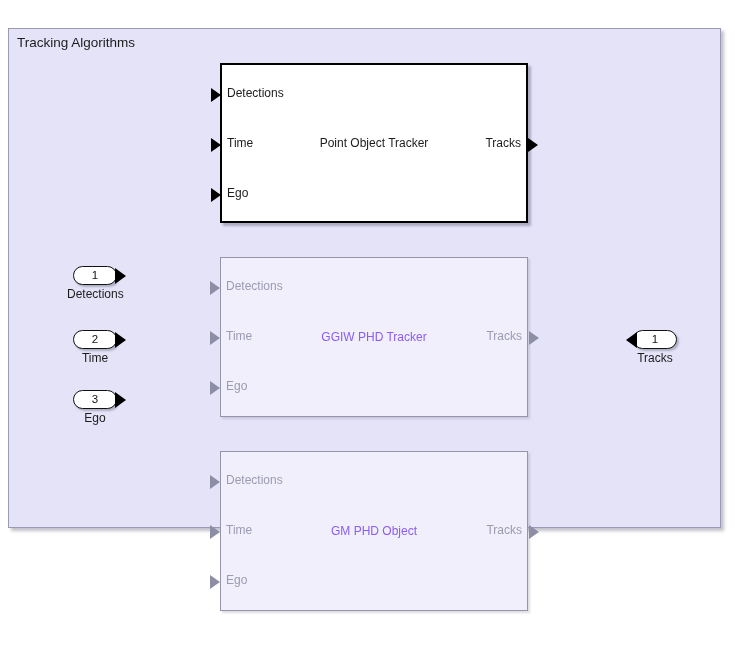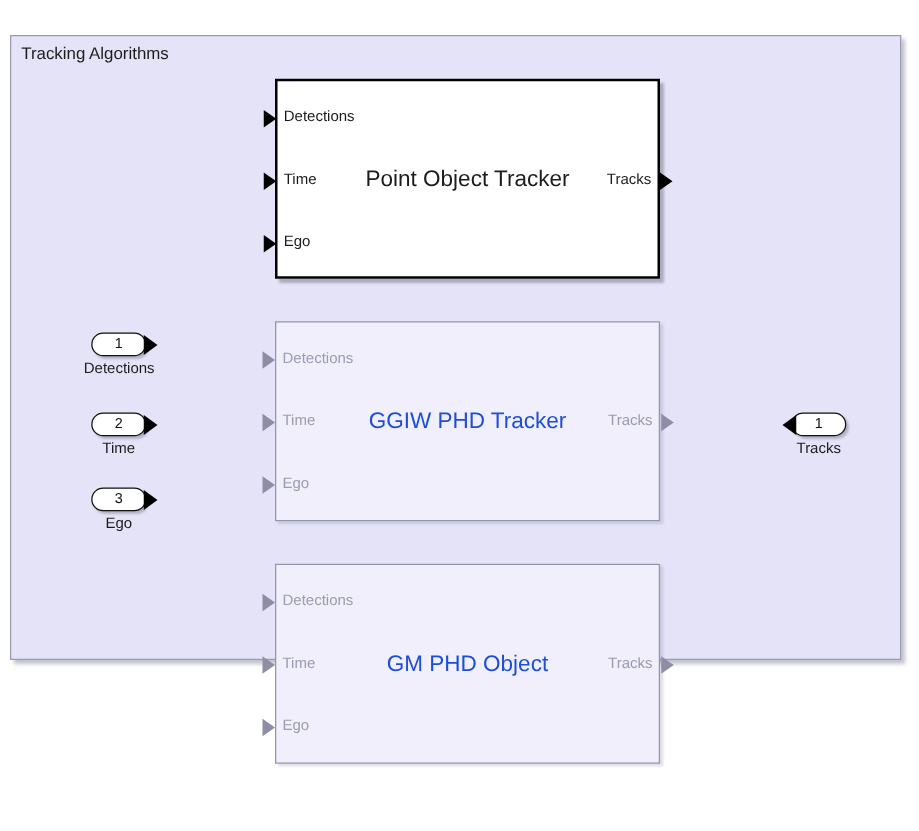--- a/index.html
+++ b/index.html
@@ -53,25 +53,25 @@
     box-shadow: 2px 2px 2px rgba(140,140,160,0.30);
   }
 
   .block-title {
     position: absolute;
     left: 0;
     right: 0;
     top: 50%;
     transform: translateY(-50%);
     text-align: center;
-    font-size: 18px;
+    font-size: 12px;
     white-space: nowrap;
   }
   .active .block-title { color: #1c1c1c; }
-  .disabled .block-title { color: #1d4ed8; }
+  .disabled .block-title { color: #8b5cf6; }
 
   
   .port-row {
     position: absolute;
     height: 0;
     left: 0;
     right: 0;
   }
   .port-label {
     position: absolute;

